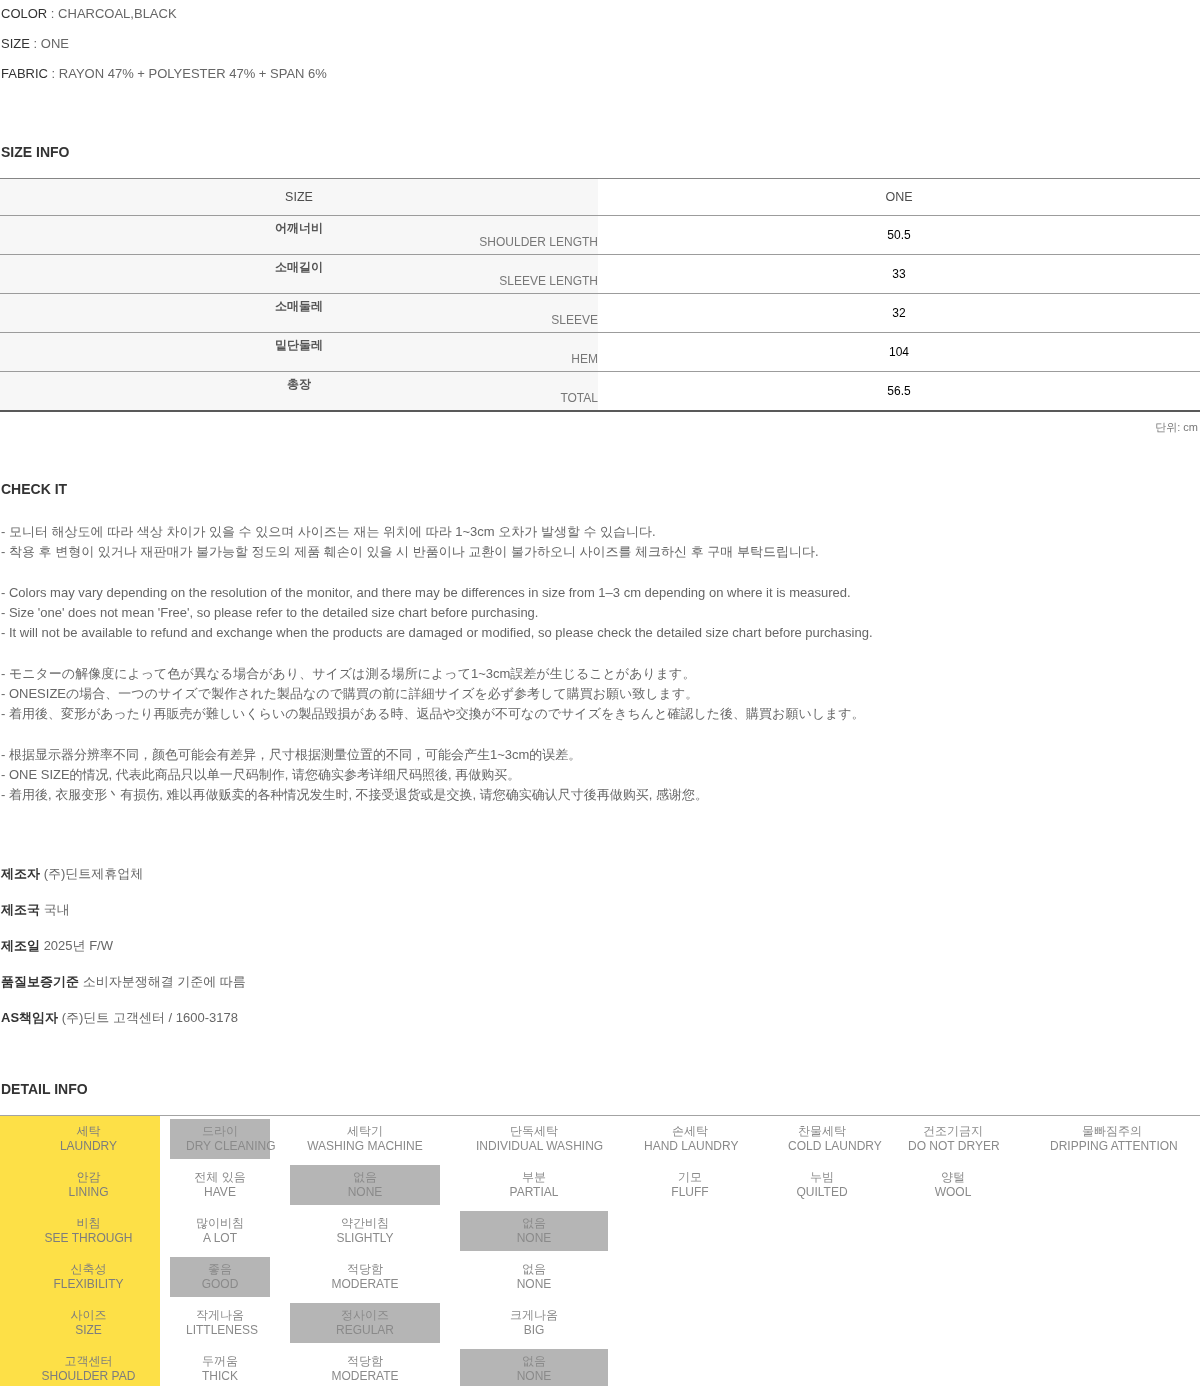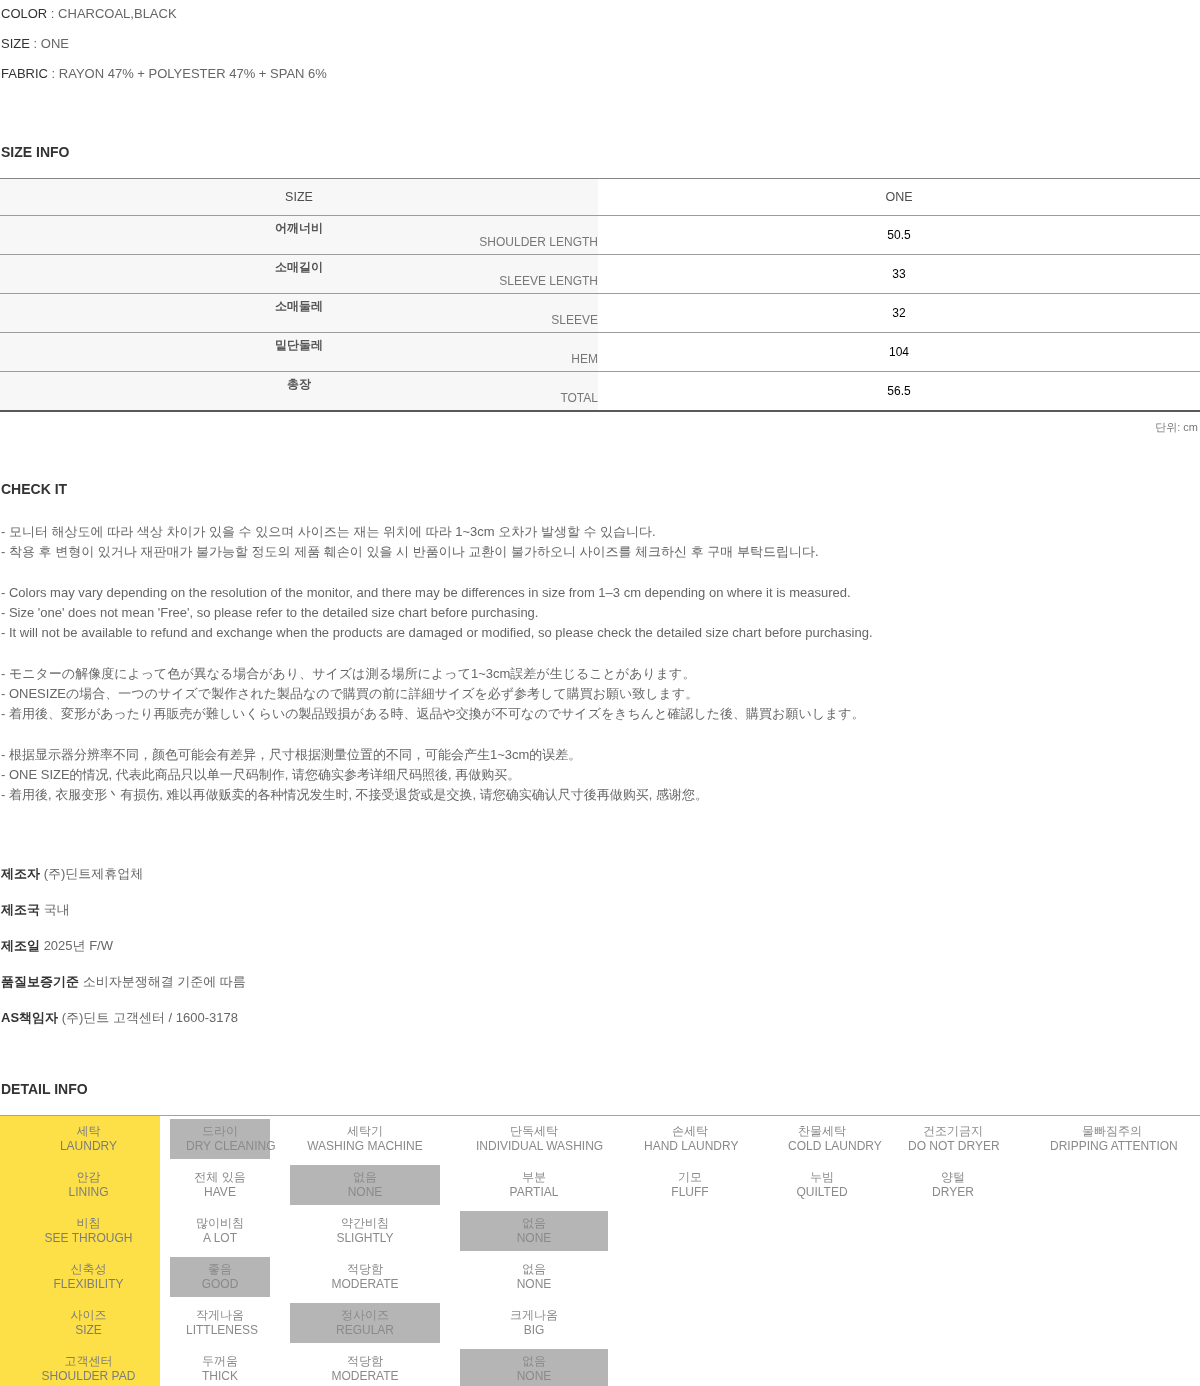--- a/index.html
+++ b/index.html
@@ -244,21 +244,21 @@
           </td>
       <td>
             <div class="opt-box">
               <div class="opt-kr">누빔</div>
               <div class="opt-en">QUILTED</div>
             </div>
           </td>
       <td>
             <div class="opt-box">
               <div class="opt-kr">양털</div>
-              <div class="opt-en">DRYER</div>
+              <div class="opt-en">WOOL</div>
             </div>
           </td>
       <td></td>
     </tr>
     <tr>
       <td class="dlabel">
         <div class="dl-kr">비침</div>
         <div class="dl-en">SEE THROUGH</div>
       </td>
       <td>

